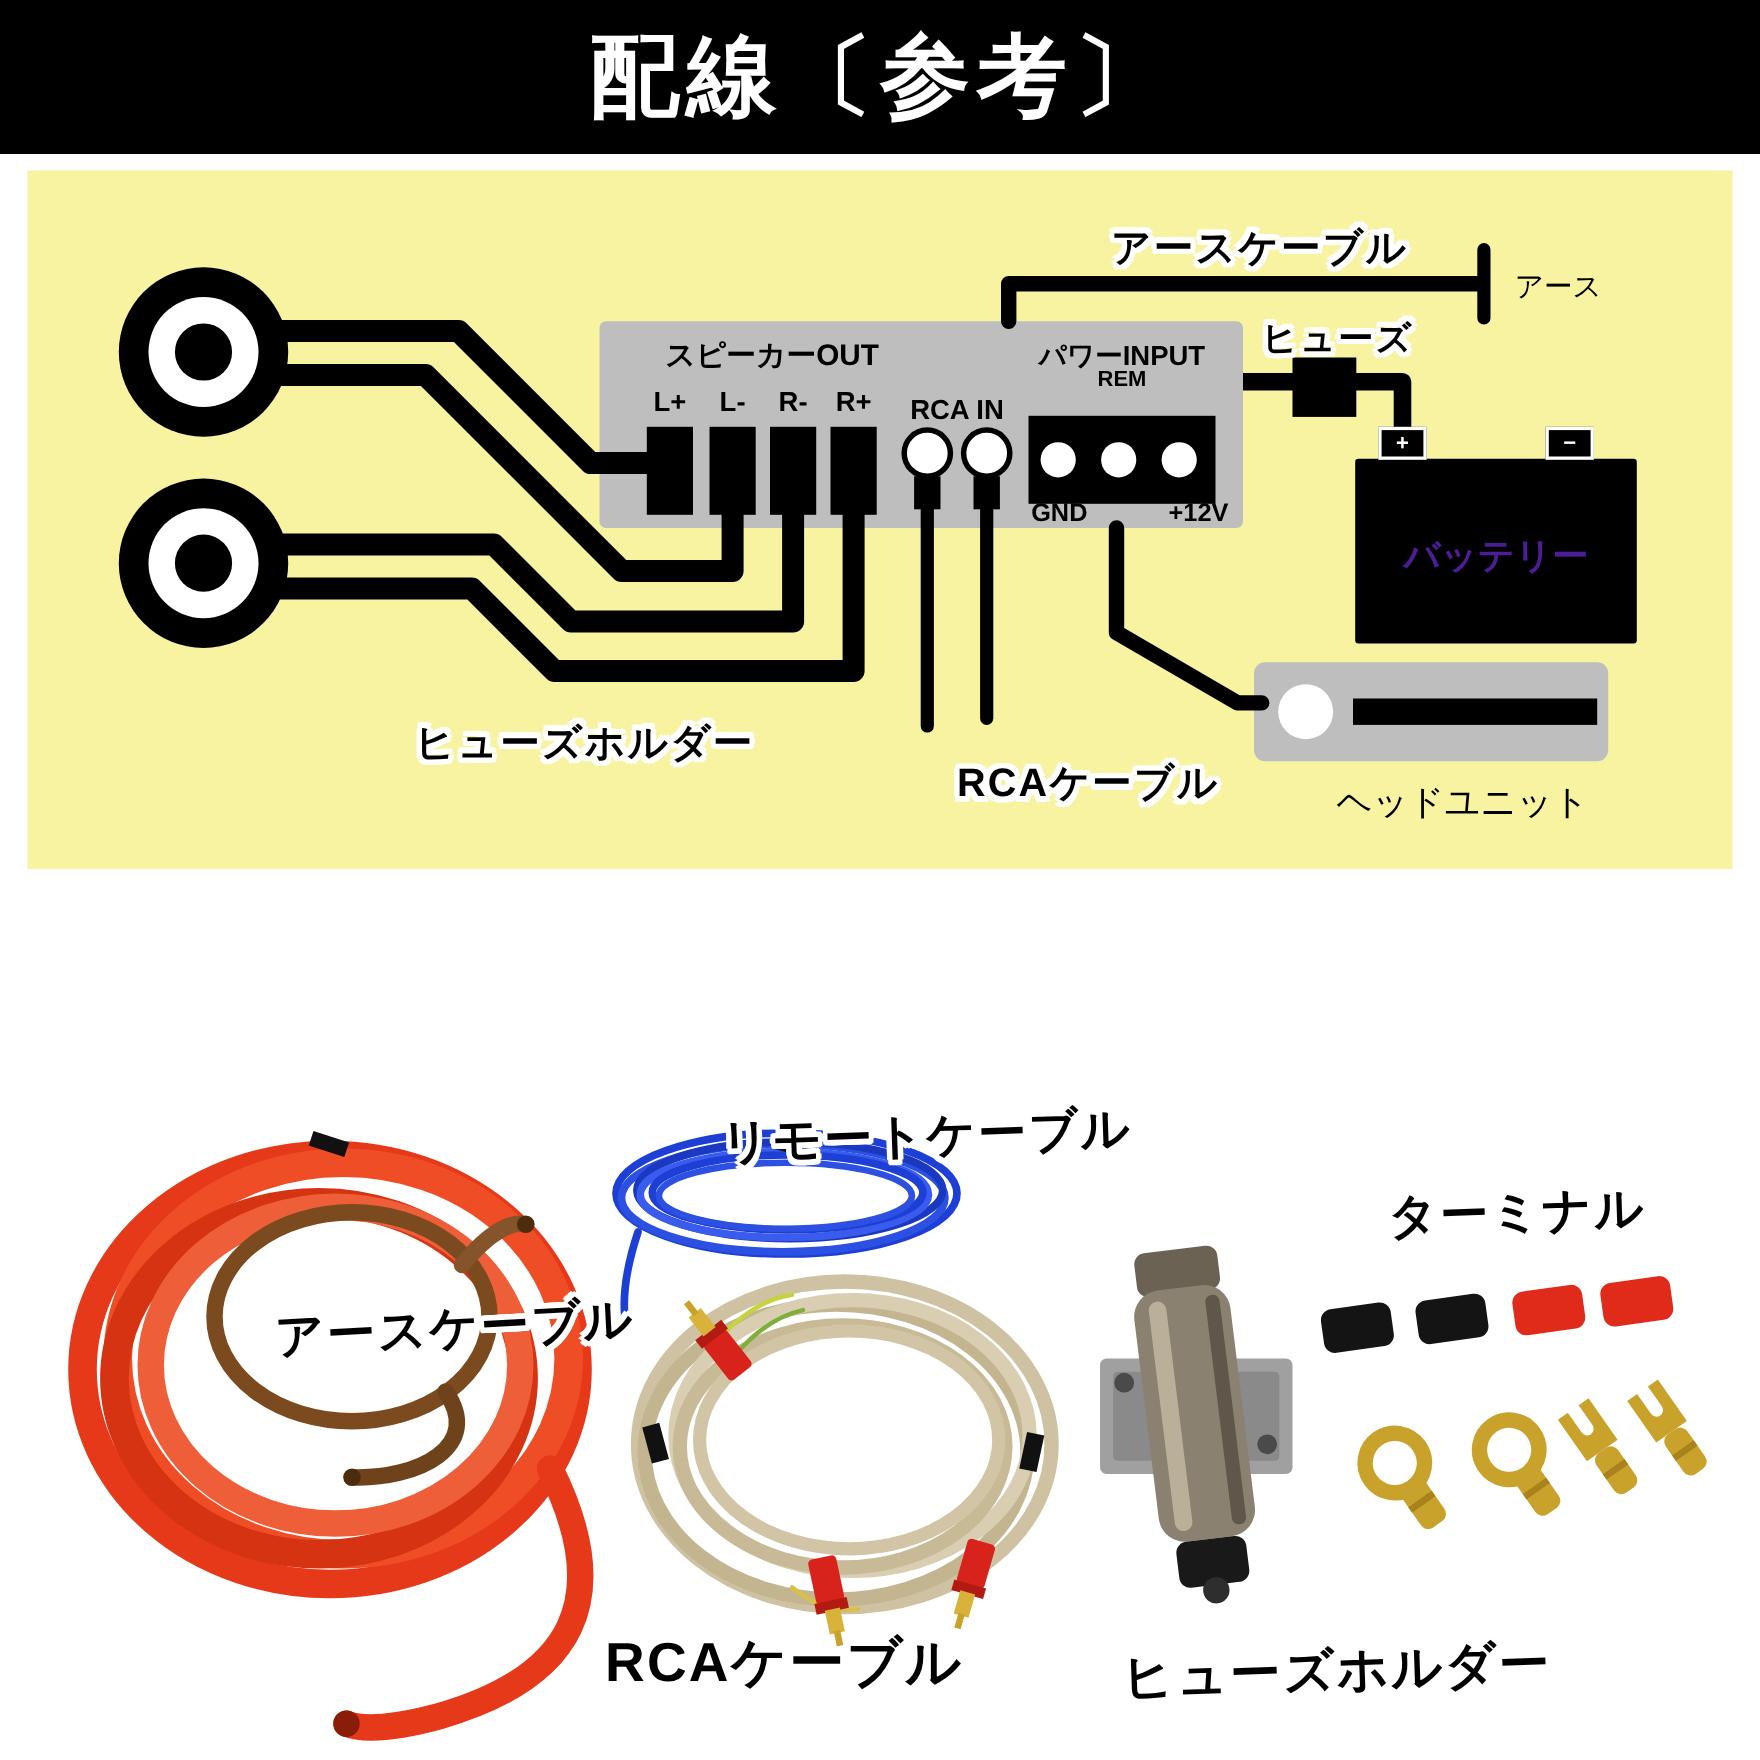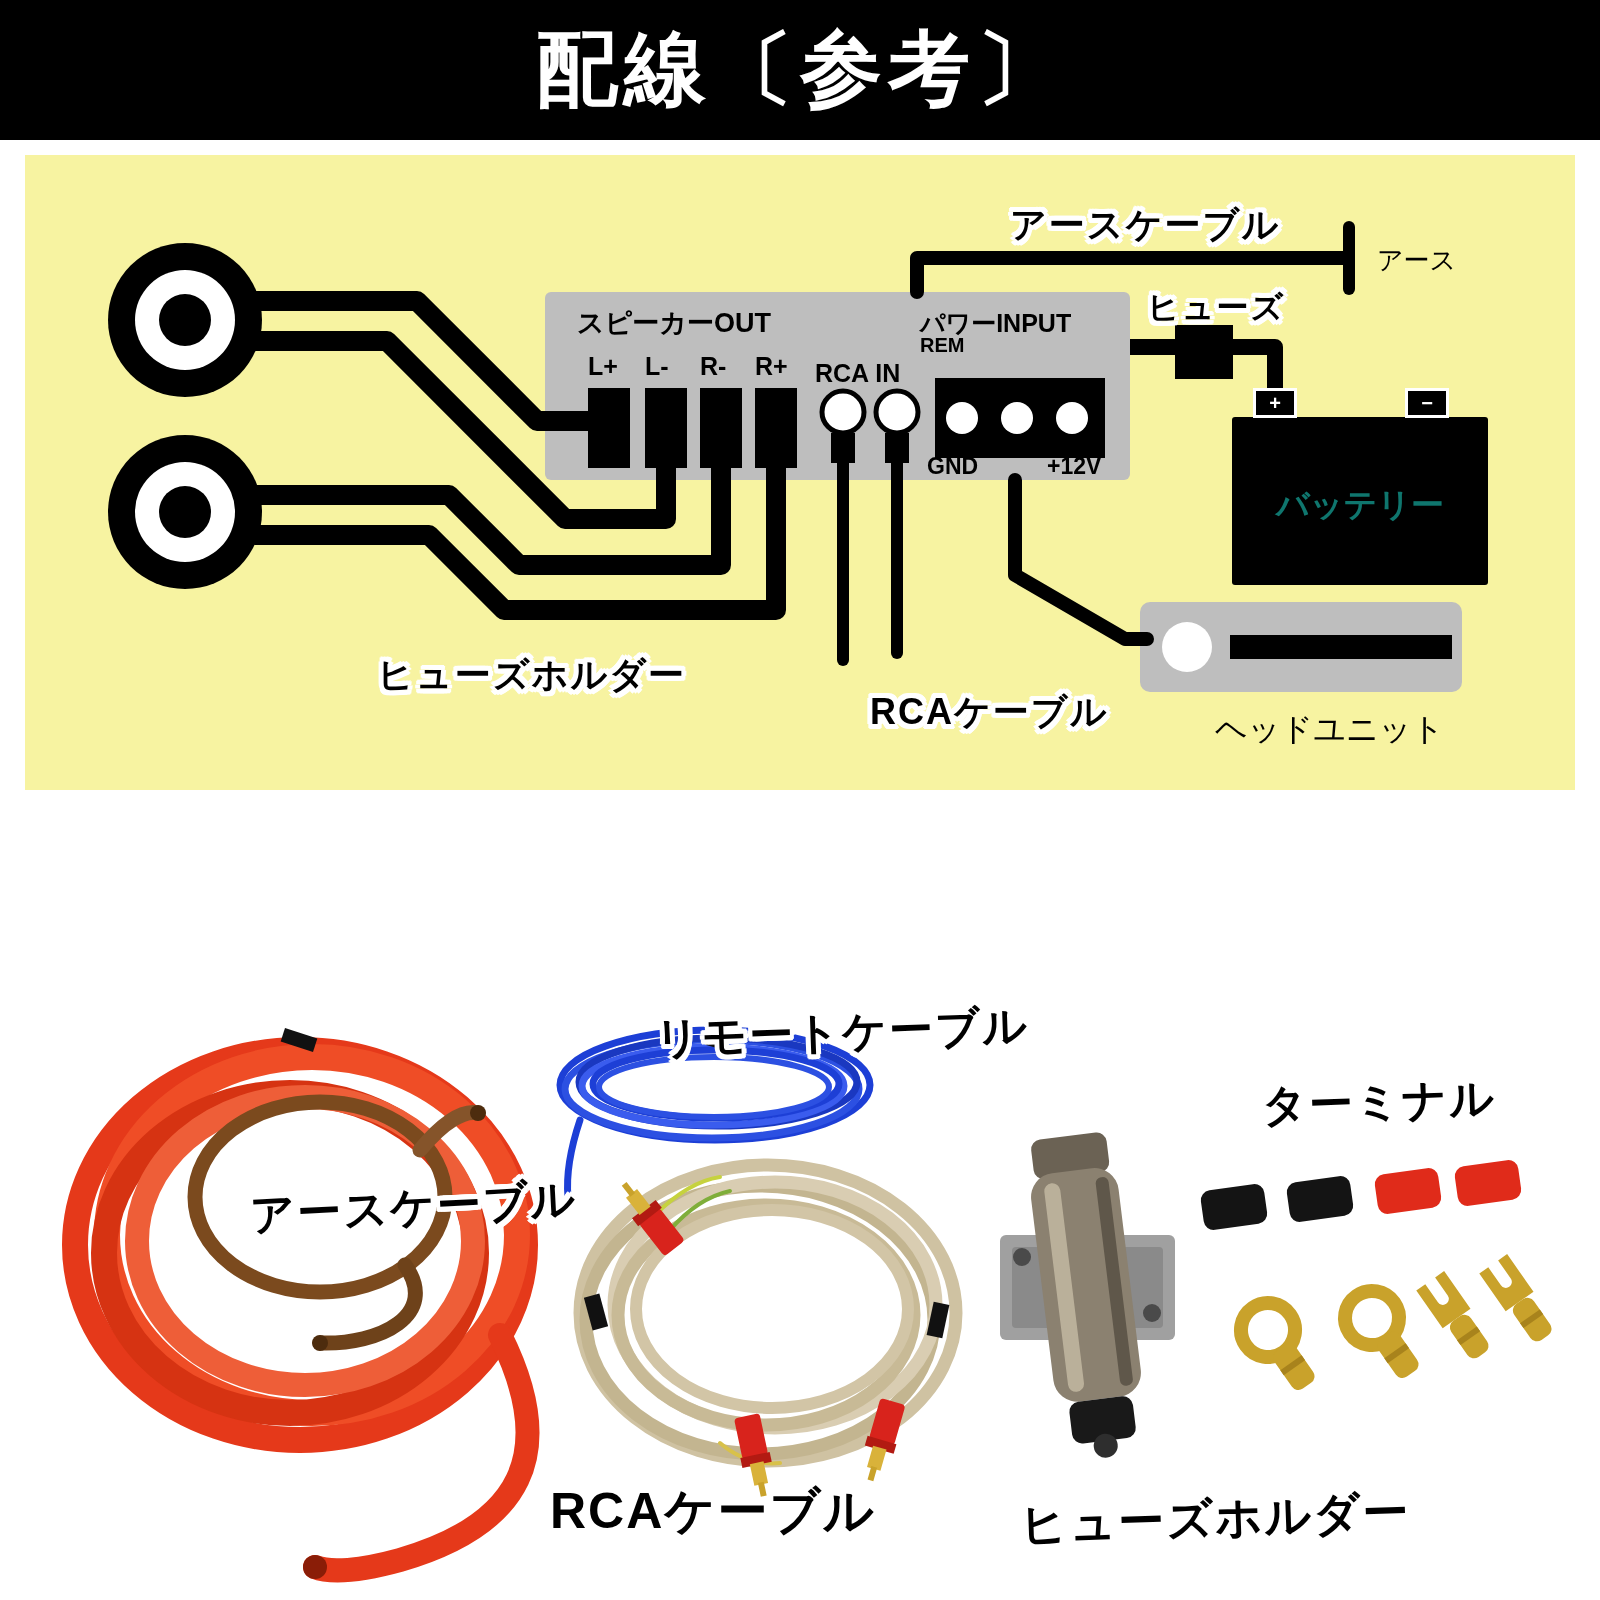--- a/index.html
+++ b/index.html
@@ -10,31 +10,31 @@
   .banner { position:absolute; left:0; width:1600px; background:#000;
             display:flex; align-items:center; justify-content:center; }
   .banner-wiring   { top:0;     height:140px; }
   .banner-contents { top:812px; height:122px; }
   .banner-text { color:#fff; font-size:82px; font-weight:900; letter-spacing:6px; }
 
   .diagram { position:absolute; left:25px; top:155px; width:1550px; height:635px; background:#f7f3a1; }
   .products { position:absolute; left:0; top:935px; width:1600px; height:665px; background:#fff; }
   .diagram-svg, .products-svg { position:absolute; left:0; top:0; width:100%; height:100%; display:block; }
 
-  .dlabel { position:absolute; color:#000; font-weight:600; white-space:nowrap; }
+  .dlabel { position:absolute; color:#000; font-weight:600; text-align:center; white-space:nowrap; }
 
   .pop { position:absolute; color:#000; font-weight:900; white-space:nowrap; letter-spacing:2px;
     text-shadow:
       -4px -4px 0 #fff, 0 -5px 0 #fff, 4px -4px 0 #fff,
       -5px 0 0 #fff, 5px 0 0 #fff,
       -4px 4px 0 #fff, 0 5px 0 #fff, 4px 4px 0 #fff,
       -3px -5px 0 #fff, 3px -5px 0 #fff, -3px 5px 0 #fff, 3px 5px 0 #fff; }
 
   .battery-name { position:absolute; left:1207px; top:328px; width:256px; text-align:center;
-                  color:#0f766e; font-size:33px; font-weight:600; }
+                  color:#4c1d95; font-size:33px; font-weight:600; }
   .battery-tab { position:absolute; width:44px; height:30px; background:#000; border:3px solid #fff;
                  color:#fff; display:flex; align-items:center; justify-content:center;
                  font-size:20px; font-weight:700; }
   .remote-pop { line-height:1.15; }
 </style>
 </head>
 <body>
 
 <div class="page">
 

